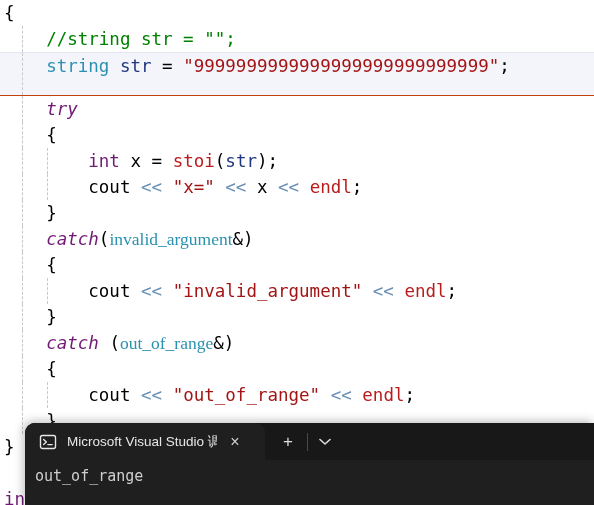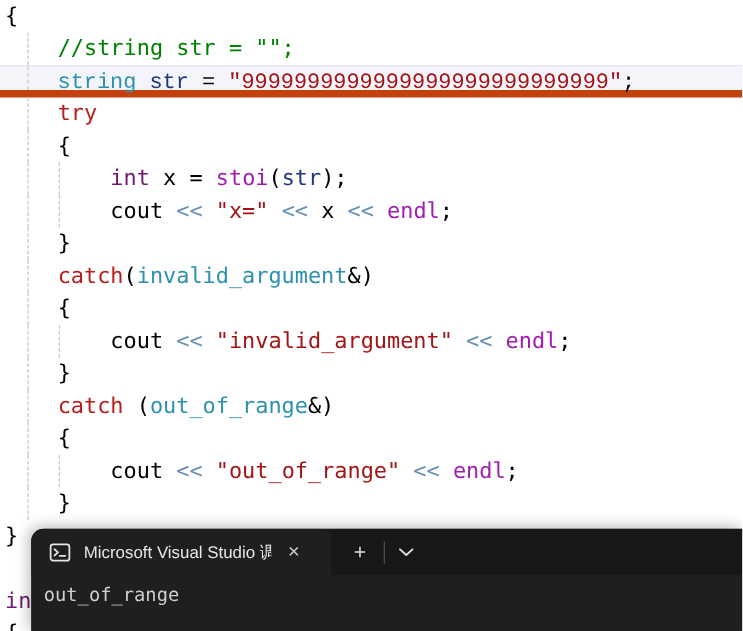--- a/index.html
+++ b/index.html
@@ -36,44 +36,43 @@
     position: relative;
     height: 26px;
     line-height: 26px;
     padding-left: 4px;
     white-space: pre;
   }
 
   .code-line.current {
     background: #f4f4fb;
     border-top: 1px solid #e4e4f2;
-    border-bottom: 6px solid #c2410c;
-    height: 26px;
-    font-family: Liberation Mono, monospace;
+    border-bottom: 1px solid #c2410c;
+    height: 44px;
   }
 
   
   .guide {
     position: absolute;
     top: 0;
     width: 0px;
     height: 100%;
     border-left: 1px dashed #c8c8c8;
   }
   .g1 { left: 22px; }
   .g2 { left: 47px; }
 
   
   .t-comment  { color: #008000; }
   .t-keyword  { color: #701a75; }
-  .t-ctrlkw   { color: #b91c1c; }
+  .t-ctrlkw   { color: #701a75; font-style: italic; }
   .t-type     { color: #2b91af; }
-  .t-class    { color: #2b91af; }
+  .t-class    { color: #2b91af; font-family: Liberation Serif, serif; }
   .t-string   { color: #a31515; }
-  .t-func     { color: #a21caf; }
+  .t-func     { color: #b91c1c; }
   .t-plain    { color: #000000; }
   .t-op       { color: #000000; }
   .t-shift    { color: #6a8fb5; }
   .t-ident    { color: #1f377f; }
   .t-brace    { color: #000000; }
 
   
   #terminal-panel {
     position: absolute;
     left: 25px;

